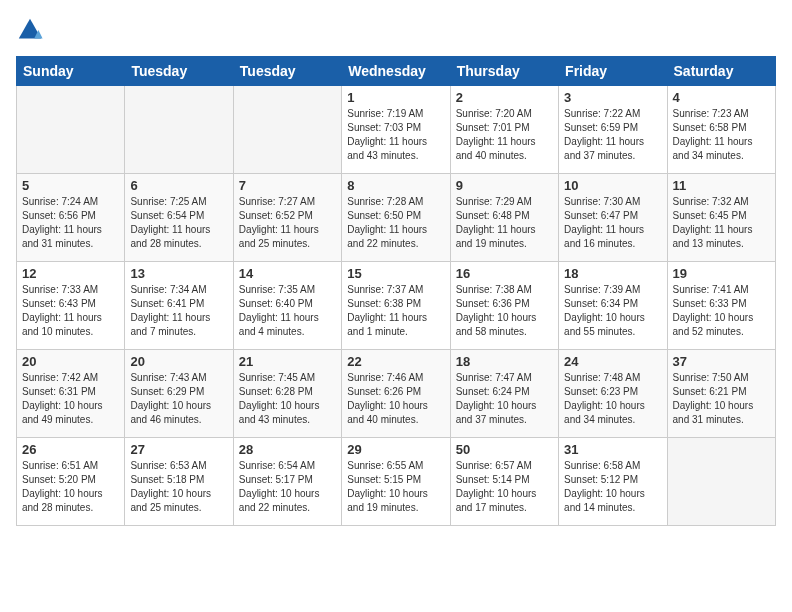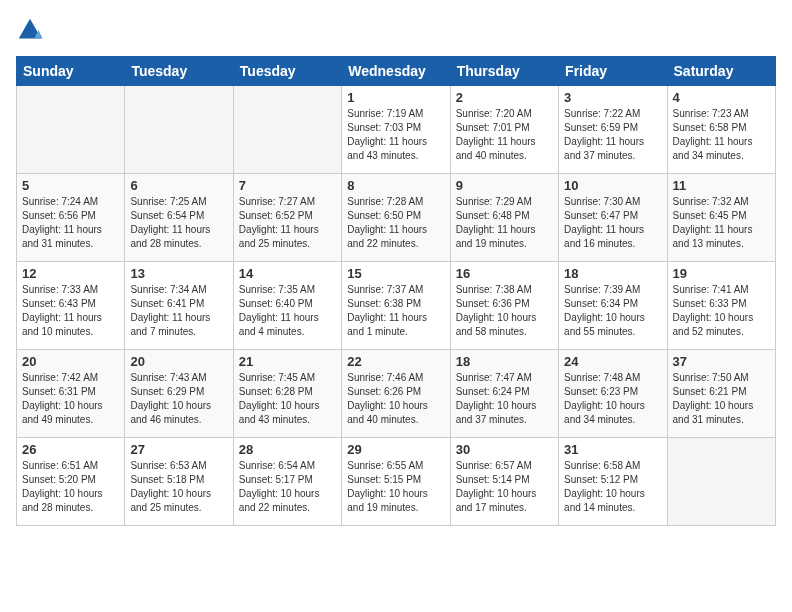--- a/index.html
+++ b/index.html
@@ -250,21 +250,21 @@
         </td>
         <td>
           <div class="date-num">28</div>
           <div class="cell-info">Sunrise: 6:54 AM<br>Sunset: 5:17 PM<br>Daylight: 10 hours and 22 minutes.</div>
         </td>
         <td>
           <div class="date-num">29</div>
           <div class="cell-info">Sunrise: 6:55 AM<br>Sunset: 5:15 PM<br>Daylight: 10 hours and 19 minutes.</div>
         </td>
         <td>
-          <div class="date-num">30</div>
+          <div class="date-num">50</div>
           <div class="cell-info">Sunrise: 6:57 AM<br>Sunset: 5:14 PM<br>Daylight: 10 hours and 17 minutes.</div>
         </td>
         <td>
           <div class="date-num">31</div>
           <div class="cell-info">Sunrise: 6:58 AM<br>Sunset: 5:12 PM<br>Daylight: 10 hours and 14 minutes.</div>
         </td>
         <td class="empty"></td>
       </tr>
     </tbody>
 </table>

